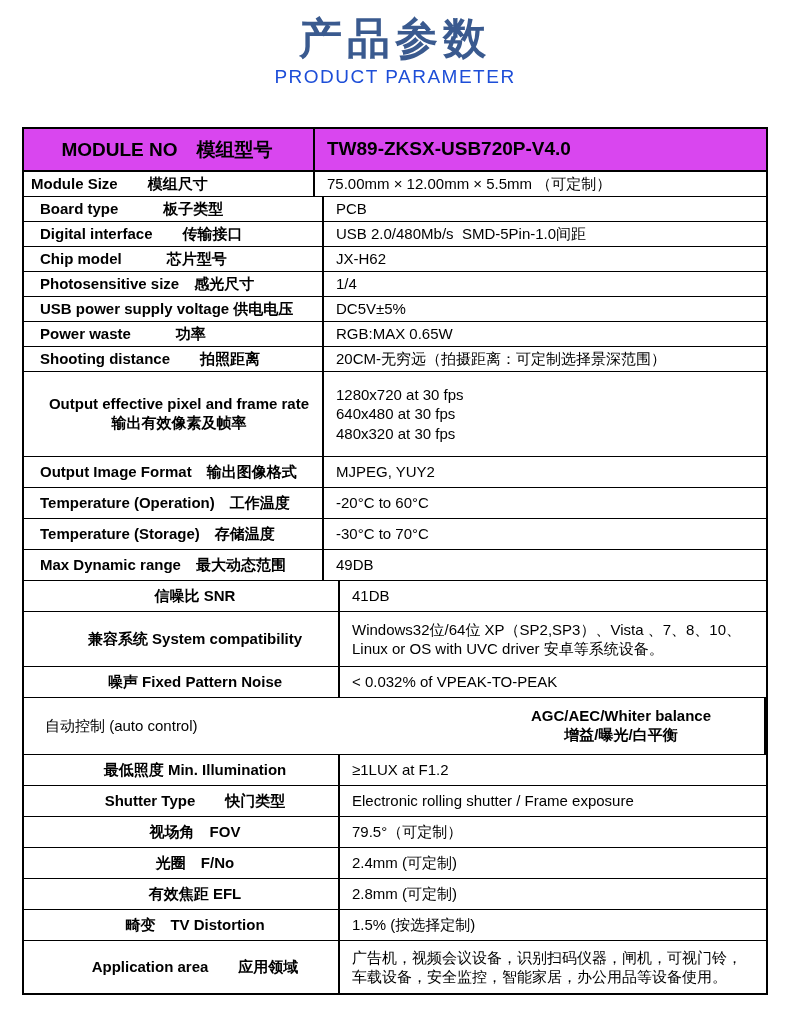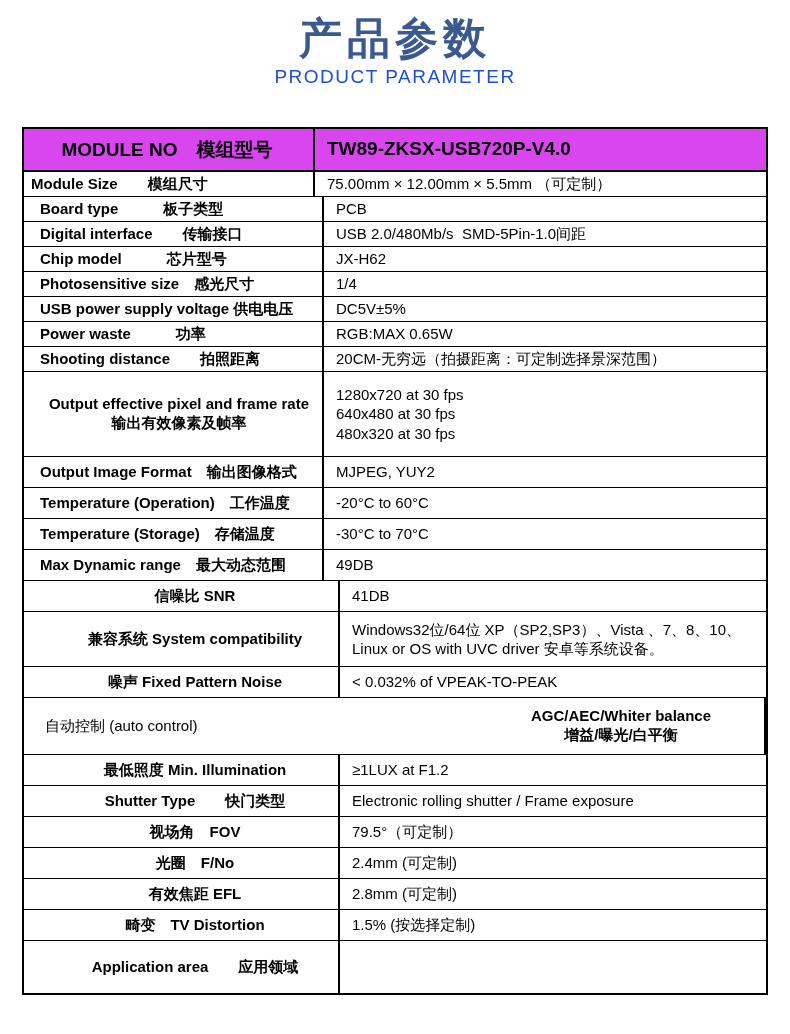--- a/index.html
+++ b/index.html
@@ -164,17 +164,18 @@
         <div class="trow">
           <div class="cell lbl">有效焦距 EFL</div>
           <div class="cell val">2.8mm (可定制)</div>
         </div>
         <div class="trow">
           <div class="cell lbl">畸变　TV Distortion</div>
           <div class="cell val">1.5% (按选择定制)</div>
         </div>
         <div class="trow">
           <div class="cell lbl">Application area　　应用领域</div>
+          <div class="cell val stack"><div>广告机，视频会议设备，识别扫码仪器，闸机，可视门铃，</div><div>车载设备，安全监控，智能家居，办公用品等设备使用。</div></div>
         </div>
       </div>
   </div>
 
 </div>
 
 </body></html>

